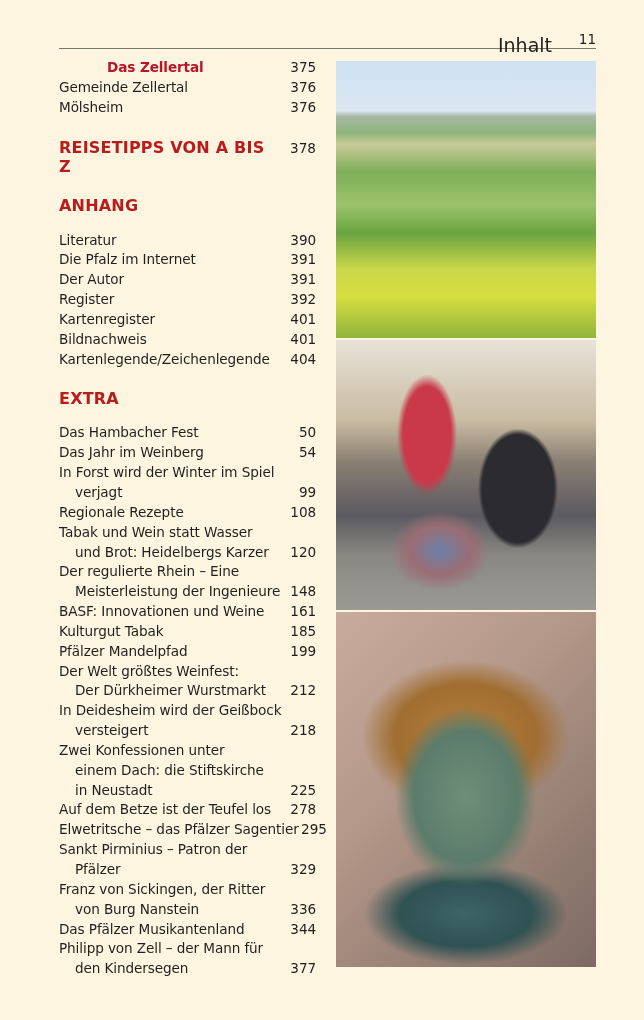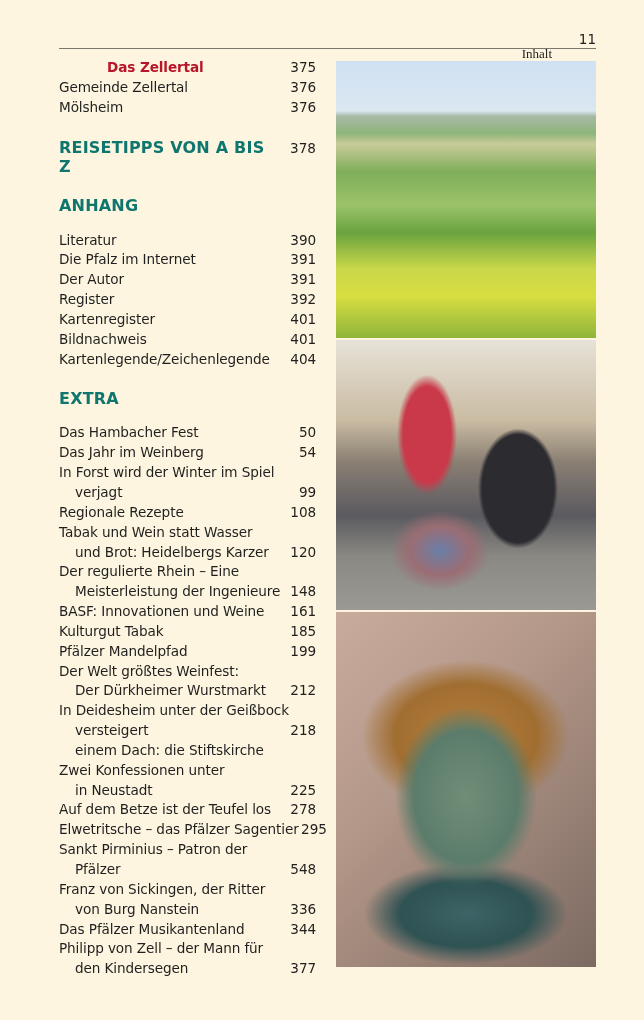--- a/index.html
+++ b/index.html
@@ -1,27 +1,27 @@
 <!DOCTYPE html>
 <html><head>
 <meta charset="utf-8">
 <style>
   html, body { margin:0; padding:0; }
   body { width:644px; height:1020px; background:#fdf5df; position:relative; overflow:hidden;
          font-family:"DejaVu Sans", sans-serif; color:#1f1f1f; }
   .hdr { position:absolute; left:59px; top:28px; width:537px; height:20px; border-bottom:1.5px solid #7a776c; }
-  .hdr .sec { position:absolute; right:44px; top:18px; font-size:13px;font-family:Liberation Serif, serif; }
+  .hdr .sec { position:absolute; right:44px; top:6px; font-size:19px; }
   .hdr .pg { position:absolute; right:0; top:3px; font-size:13.5px;margin-left:13px; }
   .toc { position:absolute; left:59px; top:58px; width:257px; }
   .row { display:flex; justify-content:space-between; font-size:13.6px; line-height:19.85px; letter-spacing:-0.1px; white-space:nowrap; }
   .row .t { flex:1; }
   .row .n { text-align:right; min-width:28px; }
   .row.cont .t { padding-left:16px; }
   .red { color:#b8142a; font-weight:bold;margin-left:48px; }
-  .head { color:#0f766e; font-weight:bold; font-size:16px; letter-spacing:0.2px; }
+  .head { color:#b91c1c; font-weight:bold; font-size:16px; letter-spacing:0.2px; }
   .headrow { display:flex; justify-content:space-between; align-items:baseline; }
   .headrow .n { font-size:13.6px;margin-left:14px; }
   .photo { position:absolute; left:336px; width:260px; }
   .p1 { top:61px; height:277px;
         background:
           linear-gradient(180deg, #cfe1f3 0%, #dbe7f1 18%, #a8b9a6 20%, #8db57a 26%, #c9cb9a 30%, #7fae5a 40%, #9cc36a 52%, #6aa33f 62%, #c9d74a 75%, #d7de40 85%, #8fb53b 100%); }
   .p2 { top:340px; height:270px;
         background:
           radial-gradient(ellipse 40px 60px at 70% 55%, #2b2b30 0%, #2b2b30 90%, transparent 100%),
           radial-gradient(ellipse 30px 60px at 35% 35%, #c9394a 0%, #c9394a 80%, transparent 100%),
@@ -145,54 +145,54 @@
       </div>
       <div class="row">
         <span class="t">Der Welt größtes Weinfest:</span>
         <span class="n"></span>
       </div>
       <div class="row cont">
         <span class="t">Der Dürkheimer Wurstmarkt</span>
         <span class="n">212</span>
       </div>
       <div class="row">
-        <span class="t">In Deidesheim unter der Geißbock</span>
+        <span class="t">In Deidesheim wird der Geißbock</span>
         <span class="n"></span>
       </div>
       <div class="row cont">
         <span class="t">versteigert</span>
         <span class="n">218</span>
       </div>
+      <div class="row">
+        <span class="t">Zwei Konfessionen unter</span>
+        <span class="n"></span>
+      </div>
       <div class="row cont">
         <span class="t">einem Dach: die Stiftskirche</span>
-        <span class="n"></span>
-      </div>
-      <div class="row">
-        <span class="t">Zwei Konfessionen unter</span>
         <span class="n"></span>
       </div>
       <div class="row cont">
         <span class="t">in Neustadt</span>
         <span class="n">225</span>
       </div>
       <div class="row">
         <span class="t">Auf dem Betze ist der Teufel los</span>
         <span class="n">278</span>
       </div>
       <div class="row">
         <span class="t">Elwetritsche – das Pfälzer Sagentier</span>
         <span class="n">295</span>
       </div>
       <div class="row">
         <span class="t">Sankt Pirminius – Patron der</span>
         <span class="n"></span>
       </div>
       <div class="row cont">
         <span class="t">Pfälzer</span>
-        <span class="n">548</span>
+        <span class="n">329</span>
       </div>
       <div class="row">
         <span class="t">Franz von Sickingen, der Ritter</span>
         <span class="n"></span>
       </div>
       <div class="row cont">
         <span class="t">von Burg Nanstein</span>
         <span class="n">336</span>
       </div>
       <div class="row">

